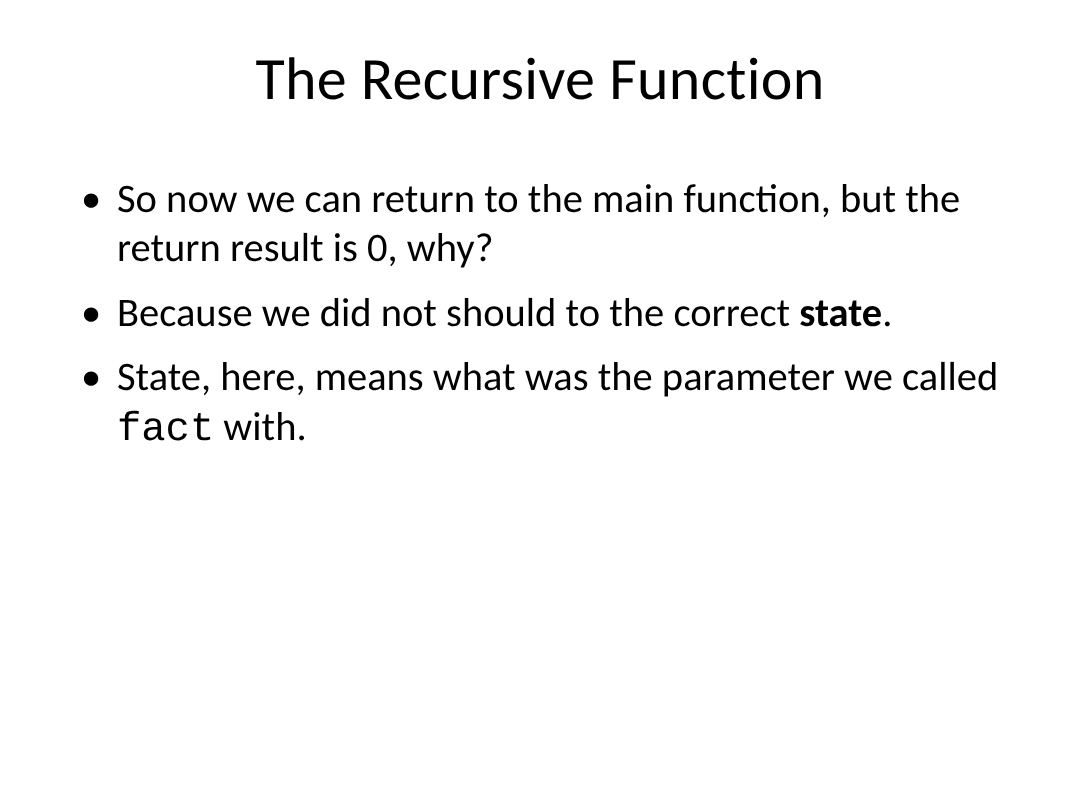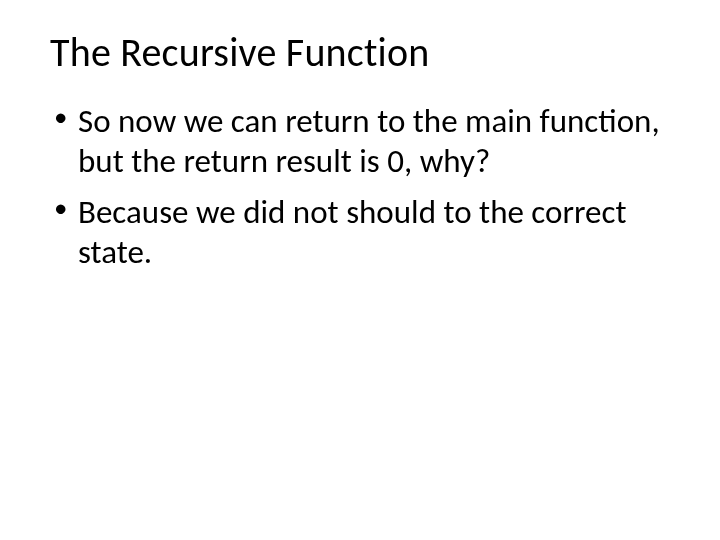--- a/index.html
+++ b/index.html
@@ -1,30 +1,33 @@
 <!DOCTYPE html>
 <html><head>
 <meta charset="utf-8">
 <style>
   * { margin: 0; padding: 0; box-sizing: border-box; }
   html, body { width: 720px; height: 540px; background: #fff; font-family: Calibri, "Segoe UI", Arial, sans-serif; color: #000; }
   .slide { width: 720px; height: 540px; padding: 20px 50px 40px 50px; }
-  .title { font-size: 40px; font-weight: 400; text-align: left; margin-top: 8px; margin-bottom: 24px; letter-spacing: 0.2px; }
+  .title { font-size: 40px; font-weight: 400; text-align: center; margin-top: 8px; margin-bottom: 40px; letter-spacing: 0.2px; }
   .bullets { list-style: none; }
-  .bullets li { position: relative; font-size: 33px; line-height: 1.22; padding-left: 28px; margin-bottom: 10px; }
+  .bullets li { position: relative; font-size: 27px; line-height: 1.22; padding-left: 28px; margin-bottom: 10px; }
   .bullets li::before { content: "•"; position: absolute; left: 4px; top: 0; font-size: 27px; }
-  .bold { font-weight: 400; margin-top: 40px; }
+  .bold { font-weight: 700; margin-top: 40px; }
   .mono { font-family: "Courier New", Courier, monospace; }
 </style>
 </head>
 <body>
 
 <div class="slide">
   <h1 class="title">The Recursive Function</h1>
   <ul class="bullets">
     <li>
       <span>So now we can return to the main function, but the return result is 0, why?</span>
     </li>
     <li>
       <span>Because we did not should to the correct </span><span class="bold">state</span><span>.</span>
     </li>
+    <li>
+      <span>State, here, means what was the parameter we called </span><span class="mono">fact</span><span> with.</span>
+    </li>
   </ul>
 </div>
 
 </body></html>

